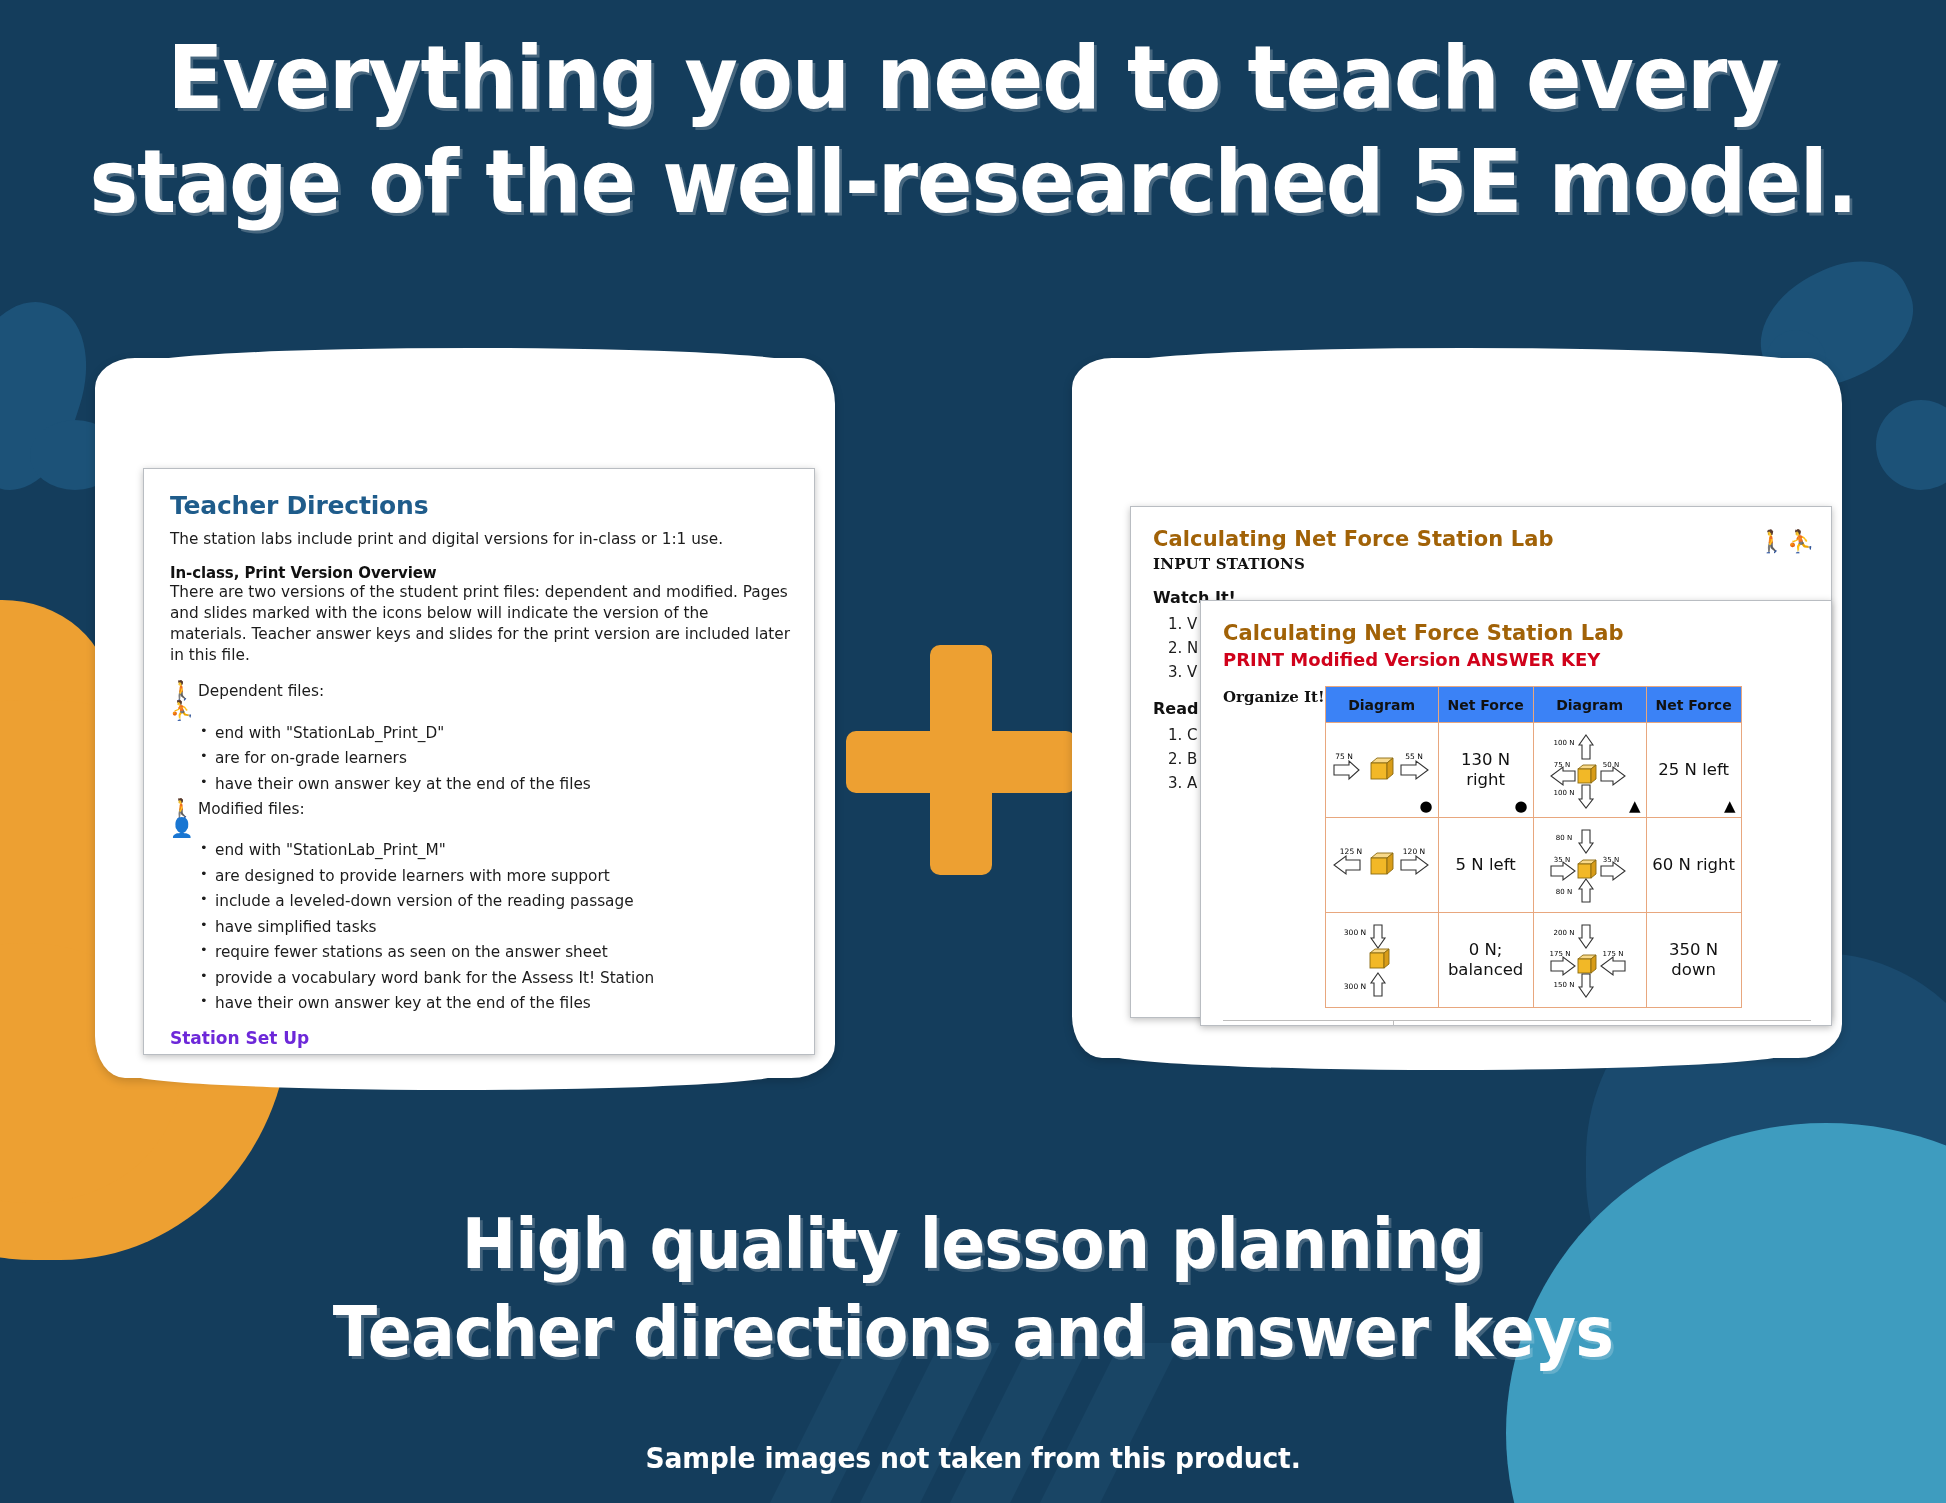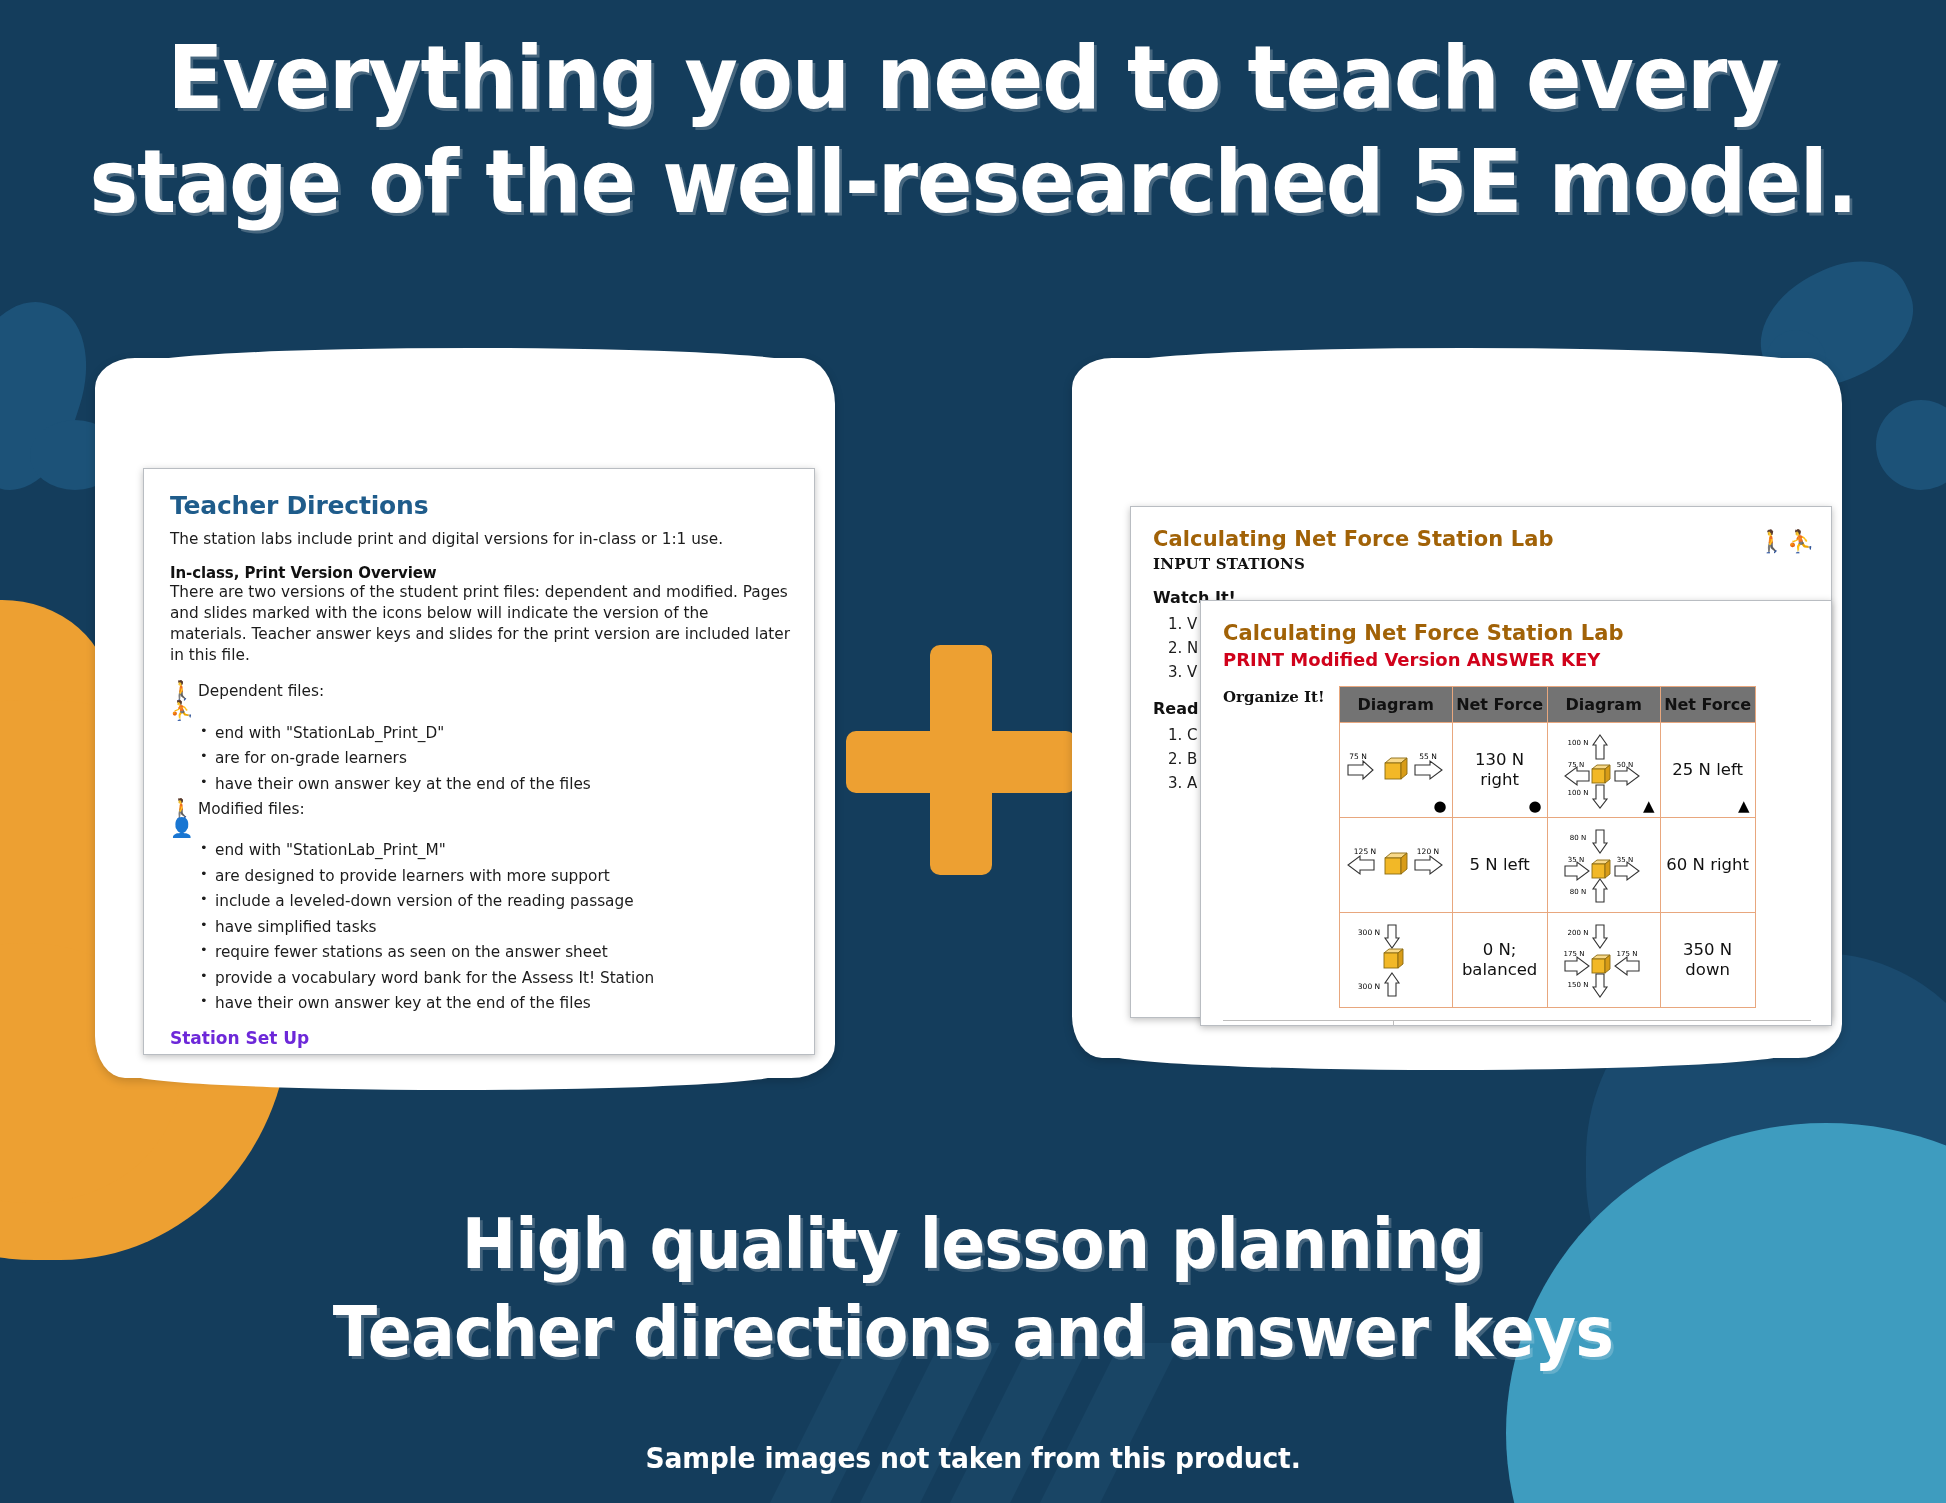--- a/index.html
+++ b/index.html
@@ -303,22 +303,22 @@
     width: 404px;
     table-layout: fixed;
     font-family: "DejaVu Sans", sans-serif;
   }
   table.nf th, table.nf td {
     border: 1px solid #E8A77E;
     text-align: center;
     vertical-align: middle;
   }
   table.nf th {
-    background: #737373;
-    font-size: 16px;
+    background: #3b82f6;
+    font-size: 14px;
     font-weight: bold;
     color: #111;
     height: 33px;
   }
   table.nf td.ansc {
     font-size: 16.5px;
     color: #111;
     line-height: 1.2;
   }
   table.nf td.diag { padding: 4px 2px; height: 86px; }
@@ -445,21 +445,21 @@
           <li>A</li>
         </ol>
       </div>
     </div>
 
     <div class="doc" style="left:128px; top:242px; width:630px; height:424px;">
       <div class="rd" style="padding:20px 20px 8px 22px;">
         <div class="title">Calculating Net Force Station Lab</div>
         <div class="subtitle">PRINT Modified Version ANSWER KEY</div>
 
-        <div style="display:flex; align-items:flex-start; gap:14px;">
+        <div style="display:flex; align-items:flex-start; ">
           <div class="organize">Organize It!</div>
 
           <table class="nf">
             <thead>
               <tr>
                 <th style="width:110px;">Diagram</th>
                 <th style="width:92px;">Net Force</th>
                 <th style="width:110px;">Diagram</th>
                 <th style="width:92px;">Net Force</th>
               </tr>

